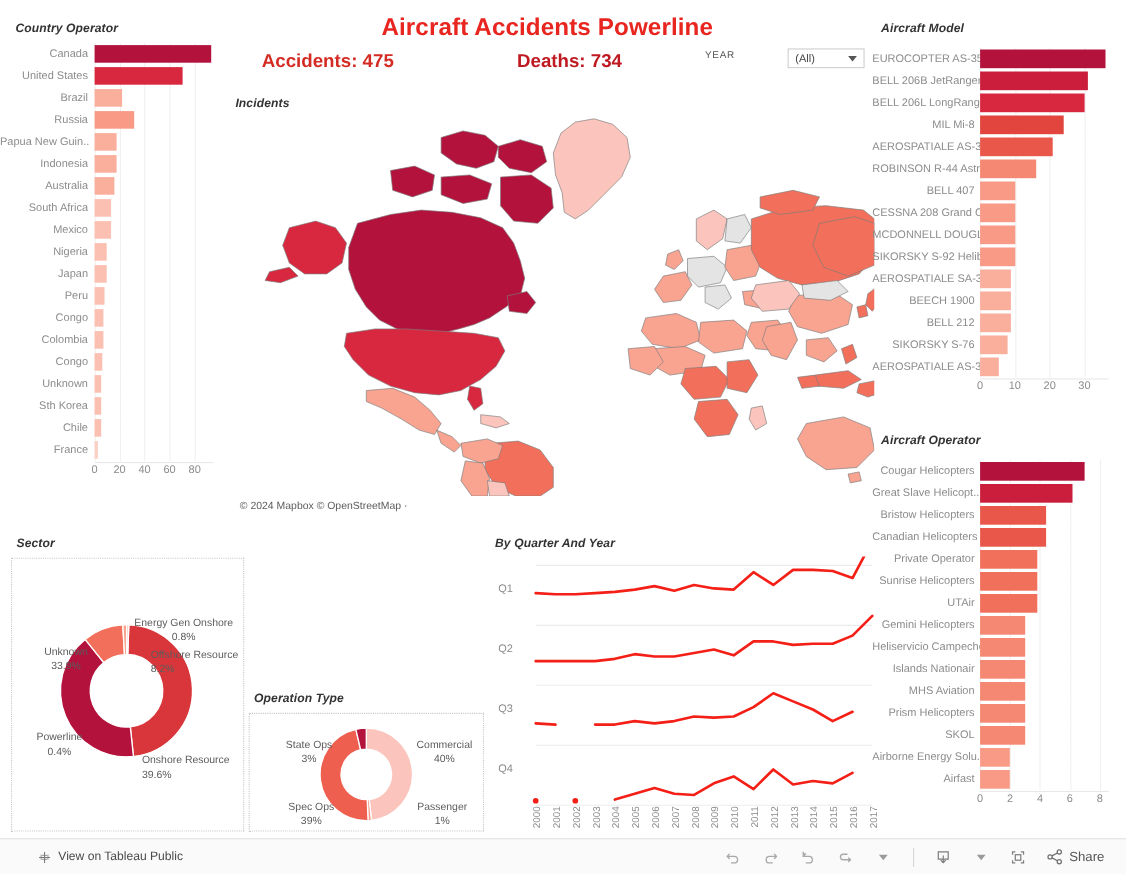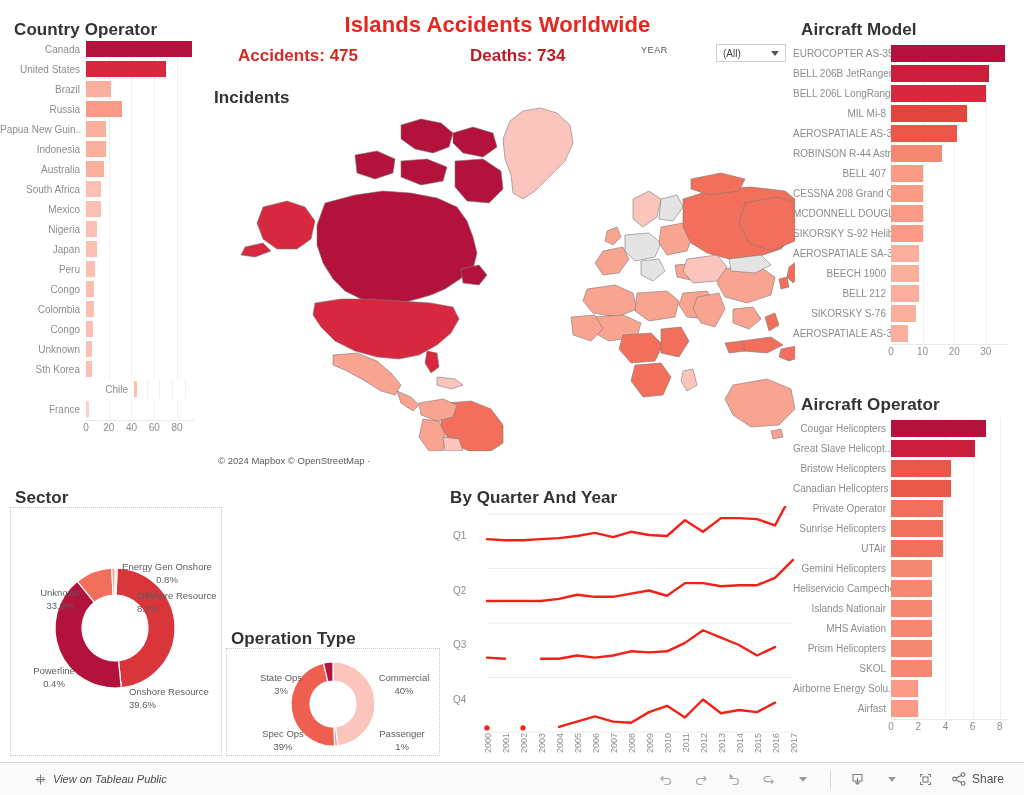--- a/index.html
+++ b/index.html
@@ -5,22 +5,23 @@
   * { box-sizing: border-box; margin: 0; padding: 0; }
   html, body {
     width: 1024px; height: 795px;
     font-family: "Liberation Sans", sans-serif;
     background: #ffffff;
     overflow: hidden;
   }
   .dashboard { position: relative; width: 1024px; height: 795px; background:#fff; }
 
   .panel-title {
-    font-size: 17px; color: #333333; font-weight: 600;
+    font-size: 11px; color: #333333; font-weight: 600;
     letter-spacing: .1px;
+    font-style: italic;
   }
   .cat-label { font-size: 10px; color: #8c8c8c; text-align: right; white-space: nowrap;
     overflow: hidden; text-overflow: clip; }
 
   
   #country-panel { position:absolute; left:0; top:15px; width:200px; height:455px; }
   #country-panel .panel-title { position:absolute; left:14px; top:5px; }
   .hbar-rows { position:absolute; left:0; top:24px; right:6px; }
   .hbar-row { display:flex; align-items:center; height:20px; }
   .hbar-row .cat-label { width:86px; padding-right:6px; flex:0 0 86px; }
@@ -98,21 +99,21 @@
   #operator-panel .hbar-row { height:20px; }
   #operator-panel .hbar-row .cat-label { width:98px; flex:0 0 98px; padding-right:5px; }
 
   
   #toolbar {
     position:absolute; left:0; bottom:0; width:1024px; height:33px;
     background:#fafafa; border-top:1px solid #e0e0e0;
     display:flex; align-items:center;
   }
   #tableau-link { display:flex; gap:6px; margin-left:34px;
-    font-size:11px; color:#4a4a4a;font-style:italic; }
+    font-size:11px; color:#4a4a4a; }
   #toolbar-right { margin-left:auto; display:flex; align-items:center; gap:4px; margin-right:14px; }
   .tb-btn { width:30px; height:24px; display:flex; align-items:center; justify-content:center;
     color:#9a9a9a; }
   .tb-sep { width:1px; height:17px; background:#d6d6d6; margin:0 8px; }
   .tb-share { display:flex; align-items:center; gap:5px; font-size:12px; color:#555;
     padding:0 6px; }
   .caret-sm { width:0;height:0;border-left:4px solid transparent;border-right:4px solid transparent;
     border-top:5px solid #9a9a9a; }
 </style>
 </head>
@@ -303,21 +304,21 @@
           <div class="cat-label" style="flex: 0 0 86px; width: 86px;">Sth Korea</div>
           <div class="hbar-track" style="height: 20px;">
             <div class="gridcol" style="left: 0%;"></div>
             <div class="gridcol" style="left: 21.0526%;"></div>
             <div class="gridcol" style="left: 42.1053%;"></div>
             <div class="gridcol" style="left: 63.1579%;"></div>
             <div class="gridcol" style="left: 84.2105%;"></div>
             <div class="hbar" style="width: 5.26316%; height: 16px; top: 2px; background: rgb(251, 192, 178);"></div>
           </div>
         </div>
-        <div class="hbar-row" style="height: 20px; margin-left: 48px;">
+        <div class="hbar-row" style="height: 20px;">
           <div class="cat-label" style="flex: 0 0 86px; width: 86px;">Chile</div>
           <div class="hbar-track" style="height: 20px;">
             <div class="gridcol" style="left: 0%;"></div>
             <div class="gridcol" style="left: 21.0526%;"></div>
             <div class="gridcol" style="left: 42.1053%;"></div>
             <div class="gridcol" style="left: 63.1579%;"></div>
             <div class="gridcol" style="left: 84.2105%;"></div>
             <div class="hbar" style="width: 5.26316%; height: 16px; top: 2px; background: rgb(251, 192, 178);"></div>
           </div>
         </div>
@@ -339,21 +340,21 @@
             <div class="axis-tick" style="left: 0%;">0</div>
             <div class="axis-tick" style="left: 21.0526%;">20</div>
             <div class="axis-tick" style="left: 42.1053%;">40</div>
             <div class="axis-tick" style="left: 63.1579%;">60</div>
             <div class="axis-tick" style="left: 84.2105%;">80</div>
           </div>
         </div>
       </div>
   </div>
 
-  <div id="title">Islands Accidents Worldwide</div>
+  <div id="title">Aircraft Accidents Powerline</div>
   <div id="kpi-accidents">Accidents: 475</div>
   <div id="kpi-deaths">Deaths: 734</div>
   <div id="year-label">YEAR</div>
   <div id="year-select">
     <span>(All)</span>
     <span class="caret"></span>
   </div>
 
   <div id="map-panel">
     <div class="panel-title">Incidents</div>

